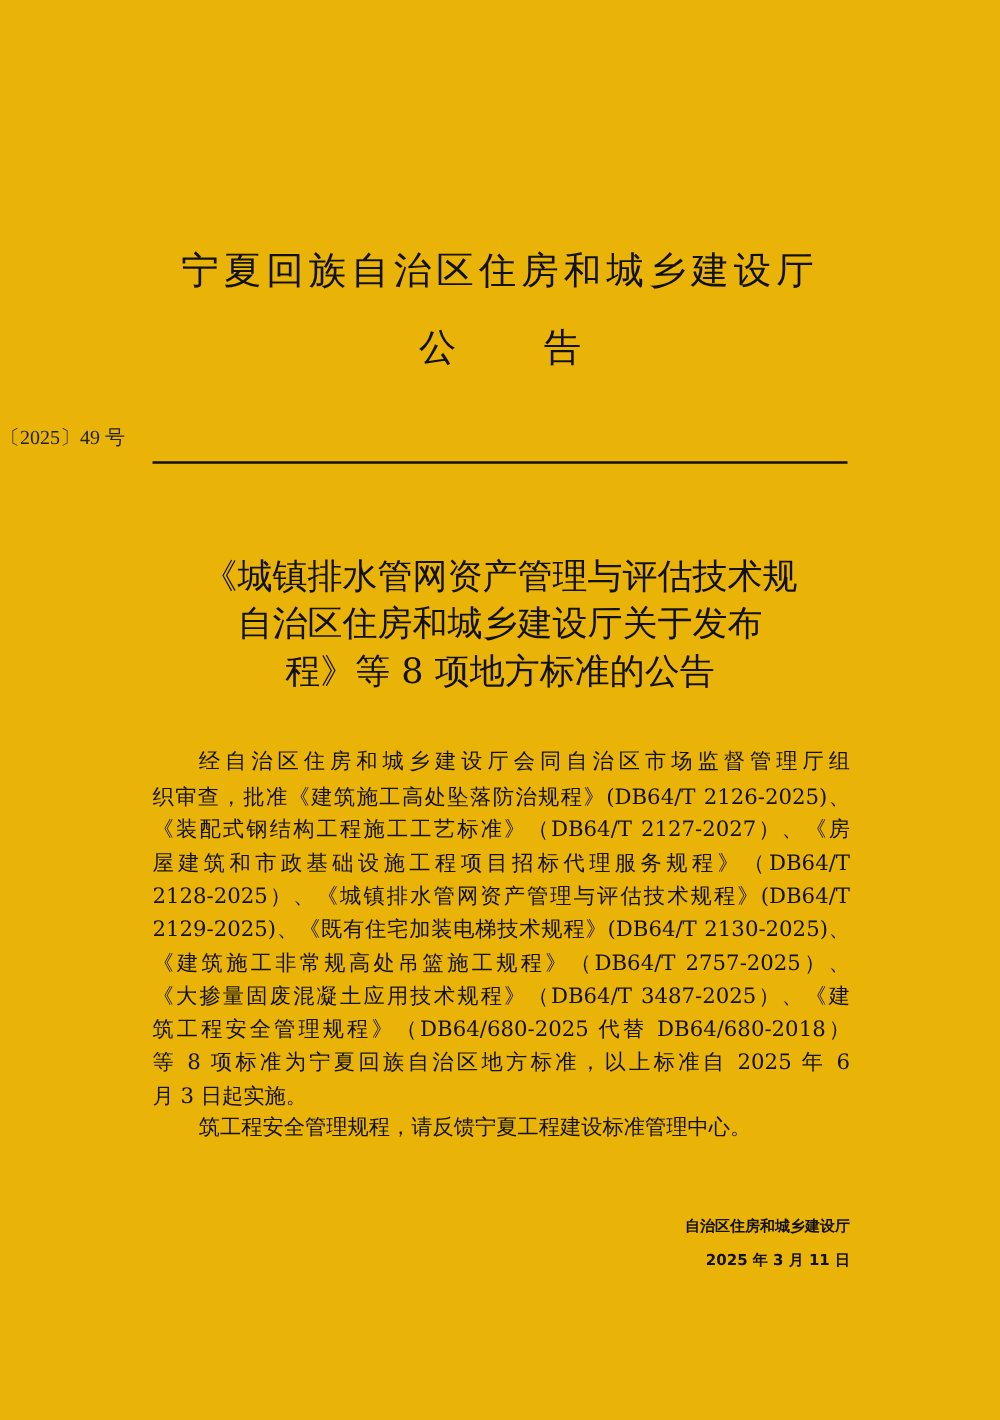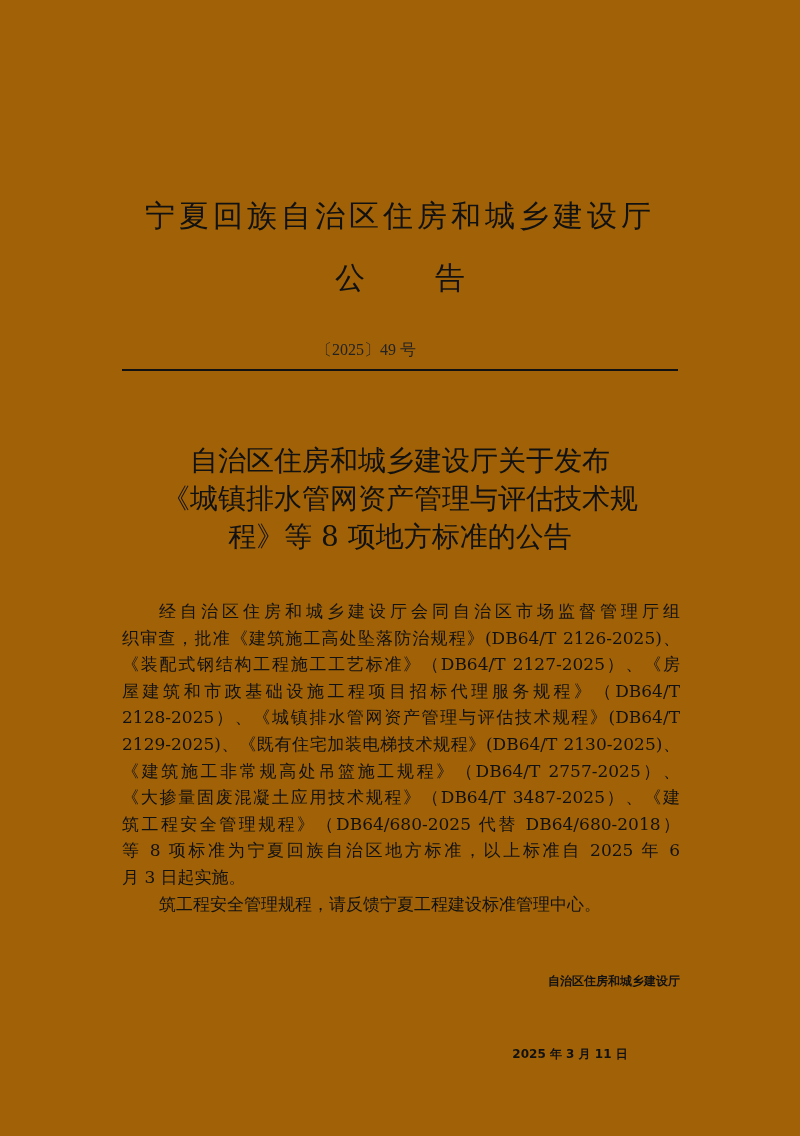--- a/index.html
+++ b/index.html
@@ -11,21 +11,21 @@
       width: 800px;
       height: 1136px;
       position: relative;
       overflow: hidden;
       color: #111111;
     }
     .page {
       position: absolute;
       left: 0; top: 0;
       width: 800px; height: 1136px;
-      background: #a16207;
+      background: #eab308;
     }
     .org-title {
       position: absolute;
       top: 196px;
       left: 0; width: 800px;
       text-align: center;
       font-family: "DejaVu Sans", "Liberation Sans", sans-serif;
       font-size: 30px;
       letter-spacing: 4px;
       color: #111;
@@ -37,25 +37,23 @@
       text-align: center;
       font-family: "DejaVu Sans", "Liberation Sans", sans-serif;
       font-size: 30px;
       color: #111;
     }
     .doc-type .gap { display: inline-block; width: 70px; }
     .doc-number {
       position: absolute;
       top: 340px;
       left: 0; width: 644px;
-      text-align: center;
       font-family: "Liberation Serif", "DejaVu Serif", serif;
       font-size: 16px;
       color: #222;
-      padding-left: 44px;
     }
     .divider {
       position: absolute;
       top: 369px;
       left: 122px;
       width: 556px;
       height: 2px;
       background: #111;
     }
     .headline {
@@ -80,65 +78,64 @@
       line-height: 26.6px;
       color: #111;
     }
     .body-text .line {
       white-space: nowrap;
       text-align: justify;
       text-align-last: justify;
       display: block;
     }
     .body-text .line.last { text-align-last: left; }
-    .body-text .indent { padding-left: 37px; }
+    .body-text .indent { padding-left: 37px; font-family: Liberation Mono, monospace; }
     .signature {
       position: absolute;
       top: 968px;
       left: 440px;
       width: 240px;
       text-align: right;
       font-family: "DejaVu Sans", "Liberation Sans", sans-serif;
       font-weight: bold;
       font-size: 12px;
       line-height: 27px;
       color: #111;
     }
     .signature .date {
-      text-align: center;
+      text-align: right;
       padding-left: 20px;
-      margin-top: 46px;
     }
   </style>
 </head>
 <body>
 
 <div class="page">
 
   <div class="org-title">宁夏回族自治区住房和城乡建设厅</div>
 
   <div class="doc-type">
     <span>公</span><span class="gap"></span><span>告</span>
   </div>
 
   <div class="doc-number">〔2025〕49 号</div>
 
   <div class="divider"></div>
 
   <div class="headline">
+    <div>《城镇排水管网资产管理与评估技术规</div>
     <div>自治区住房和城乡建设厅关于发布</div>
-    <div>《城镇排水管网资产管理与评估技术规</div>
     <div>程》等 8 项地方标准的公告</div>
   </div>
 
   <div class="body-text">
     <div>
       <span class="line indent">经自治区住房和城乡建设厅会同自治区市场监督管理厅组</span>
       <span class="line">织审查，批准《建筑施工高处坠落防治规程》(DB64/T 2126-2025)、</span>
-      <span class="line">《装配式钢结构工程施工工艺标准》（DB64/T 2127-2025）、《房</span>
+      <span class="line">《装配式钢结构工程施工工艺标准》（DB64/T 2127-2027）、《房</span>
       <span class="line">屋建筑和市政基础设施工程项目招标代理服务规程》（DB64/T</span>
       <span class="line">2128-2025）、《城镇排水管网资产管理与评估技术规程》(DB64/T</span>
       <span class="line">2129-2025)、《既有住宅加装电梯技术规程》(DB64/T 2130-2025)、</span>
       <span class="line">《建筑施工非常规高处吊篮施工规程》（DB64/T 2757-2025）、</span>
       <span class="line">《大掺量固废混凝土应用技术规程》（DB64/T 3487-2025）、《建</span>
       <span class="line">筑工程安全管理规程》（DB64/680-2025 代替 DB64/680-2018）</span>
       <span class="line">等 8 项标准为宁夏回族自治区地方标准，以上标准自 2025 年 6</span>
       <span class="line last">月 3 日起实施。</span>
     </div>
     <div>

